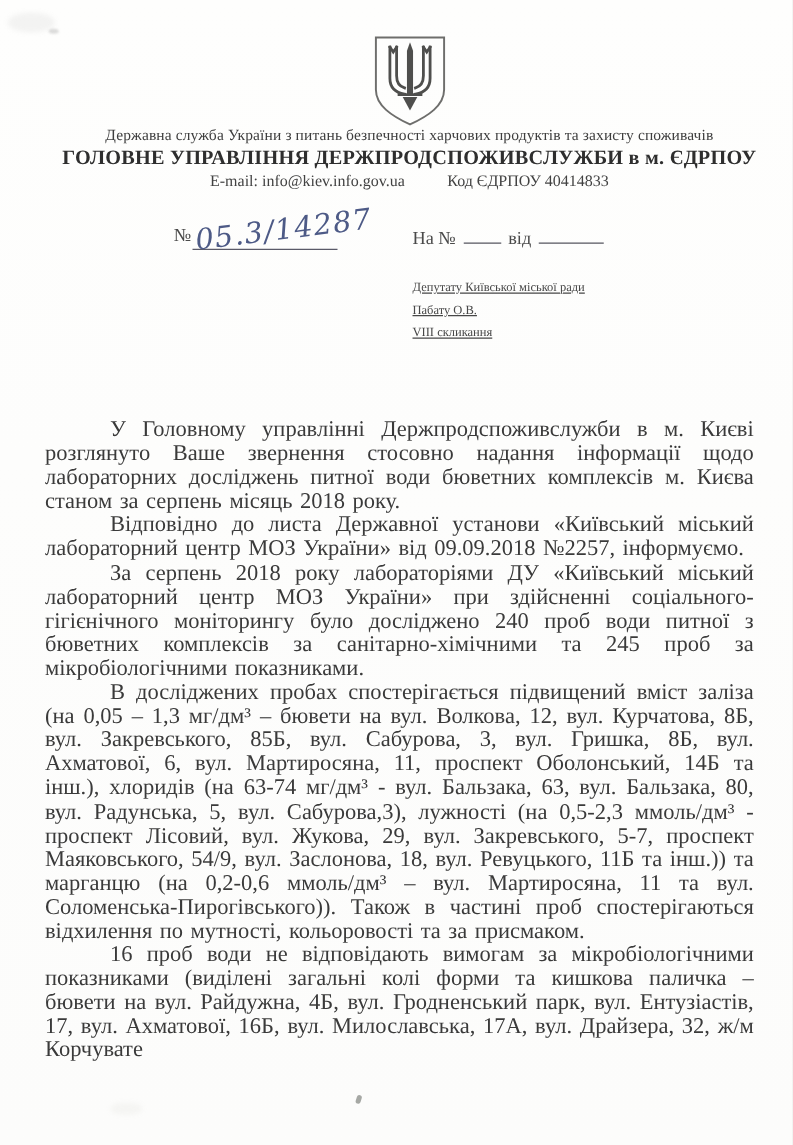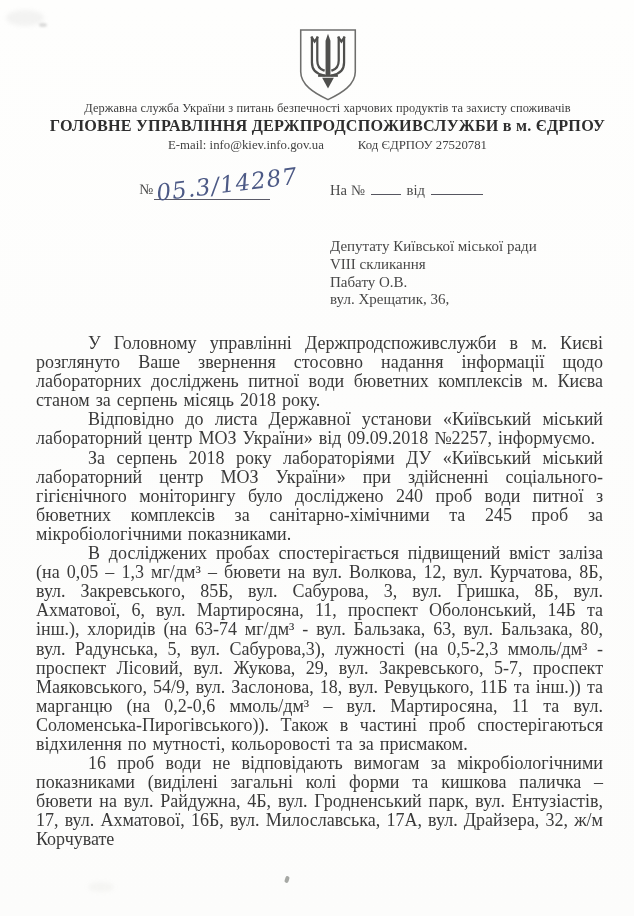--- a/index.html
+++ b/index.html
@@ -41,21 +41,21 @@
     font-family:"DejaVu Serif",serif;font-style:italic;
     font-size:23px;color:#4d5a86;transform:rotate(-7deg);
     letter-spacing:1px;white-space:nowrap;
   }
   .ref-incoming{position:absolute;left:330px;top:0;}
   .blank{display:inline-block;border-bottom:1.3px solid #55555f;height:13px;vertical-align:baseline;}
   .blank-no{width:30px;margin:0 6px;}
   .blank-date{width:52px;margin-left:6px;}
 
   
-  .recipient{position:absolute;left:330px;top:238px;font-size:15px;line-height:17.8px;color:#474747;}
+  .recipient{position:absolute;left:330px;top:222px;font-size:10px;line-height:17.8px;color:#474747;text-decoration:underline;}
 
   
   .body-text{position:absolute;left:36px;top:334px;width:567px;}
   .body-text p{
     margin:0;font-size:18px;line-height:19.1px;
     text-align:justify;text-indent:52px;color:#3a3a3a;
     word-spacing:1.5px;
   }
 </style>
 </head>
@@ -82,38 +82,37 @@
       </g>
       <path d="M29.5 14 L32 7 L34.5 14 V50 H29.5 Z" fill="#4f4f4d"></path>
       <path d="M26 52 H38 L32 63 Z" fill="#4f4f4d"></path>
     </svg>
   </div>
 
   <div class="header">
     <div class="hdr-parent">Державна служба України з питань безпечності харчових продуктів та захисту споживачів</div>
     <div class="hdr-agency">ГОЛОВНЕ УПРАВЛІННЯ ДЕРЖПРОДСПОЖИВСЛУЖБИ в м. ЄДРПОУ</div>
     <div class="hdr-contacts">
-      <span>E-mail: info@kiev.info.gov.ua</span><span class="gap"></span><span>Код ЄДРПОУ 27520781</span>
+      <span>E-mail: info@kiev.info.gov.ua</span><span class="gap"></span><span>Код ЄДРПОУ 40414833</span>
     </div>
   </div>
 
   <div class="ref-row">
     <span class="ref-no">№</span>
     <span class="ref-no-line"></span>
     <span class="handwriting">05.3/14287</span>
     <span class="ref-incoming">
       <span>На №</span><span class="blank blank-no"></span><span>від</span><span class="blank blank-date"></span>
     </span>
   </div>
 
   <div class="recipient">
     <div>Депутату Київської міської ради</div>
+    <div>Пабату О.В.</div>
     <div>VIII скликання</div>
-    <div>Пабату О.В.</div>
-    <div>вул. Хрещатик, 36,</div>
   </div>
 
   <div class="body-text">
     <p>У Головному управлінні Держпродспоживслужби в м. Києві розглянуто Ваше звернення стосовно надання інформації щодо лабораторних досліджень питної води бюветних комплексів м. Києва станом за серпень місяць 2018 року.</p>
     <p>Відповідно до листа Державної установи  «Київський міський лабораторний центр МОЗ України» від 09.09.2018 №2257, інформуємо.</p>
     <p>За серпень 2018 року лабораторіями ДУ «Київський міський лабораторний центр МОЗ України» при здійсненні соціального-гігієнічного моніторингу було досліджено 240 проб води питної з бюветних комплексів за санітарно-хімічними та 245 проб за мікробіологічними показниками.</p>
     <p>В досліджених пробах спостерігається підвищений вміст заліза (на 0,05 – 1,3 мг/дм³ – бювети на вул. Волкова, 12, вул. Курчатова, 8Б, вул. Закревського, 85Б, вул. Сабурова, 3, вул. Гришка, 8Б, вул. Ахматової, 6, вул. Мартиросяна, 11, проспект Оболонський, 14Б та інш.), хлоридів (на 63-74 мг/дм³ - вул. Бальзака, 63, вул. Бальзака, 80, вул. Радунська, 5, вул. Сабурова,3), лужності (на 0,5-2,3 ммоль/дм³ - проспект Лісовий, вул. Жукова, 29, вул. Закревського, 5-7, проспект Маяковського, 54/9, вул. Заслонова, 18, вул. Ревуцького, 11Б та інш.)) та марганцю (на 0,2-0,6 ммоль/дм³ – вул. Мартиросяна, 11 та вул. Соломенська-Пирогівського)).  Також в частині проб спостерігаються відхилення по мутності, кольоровості та за присмаком.</p>
     <p>16 проб води не відповідають вимогам за мікробіологічними показниками (виділені загальні колі форми та кишкова паличка – бювети на вул. Райдужна, 4Б, вул. Гродненський парк, вул. Ентузіастів, 17, вул. Ахматової, 16Б, вул. Милославська, 17А, вул. Драйзера, 32, ж/м Корчувате</p>
   </div>
 

